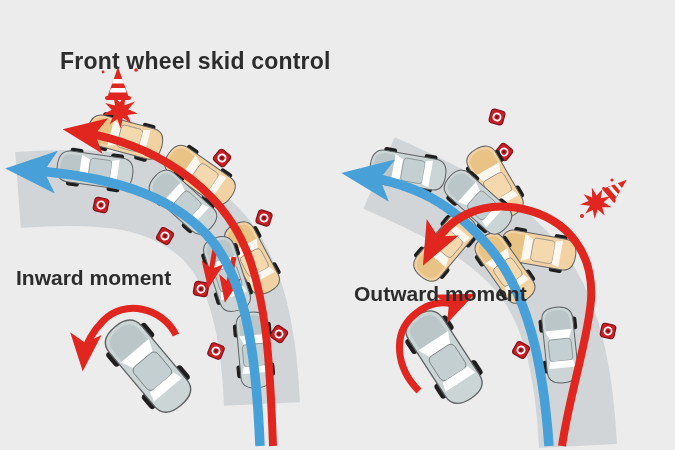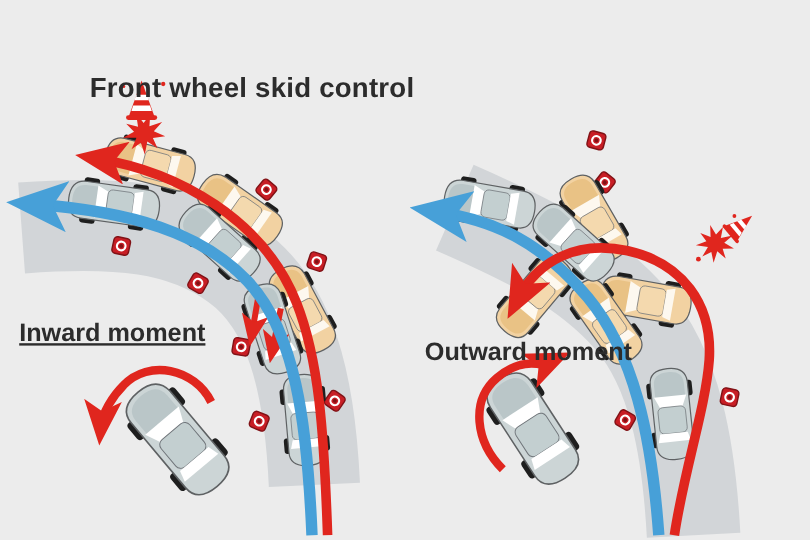--- a/index.html
+++ b/index.html
@@ -3,29 +3,29 @@
 <meta charset="utf-8">
 <style>
   html,body{margin:0;padding:0;background:#fff;}
   .canvas{
     position:relative;width:675px;height:450px;overflow:hidden;
     background:var(--bg,#ececec);
     font-family:"Liberation Sans",sans-serif;
   }
   .diagram{position:absolute;left:0;top:0;}
   .title{
-    position:absolute;top:60px;width:300px;text-align:center;
+    position:absolute;top:48px;width:300px;
     font-size:23px;font-weight:600;color:var(--ink,#2c2c2c);letter-spacing:.2px;
   }
   .title.left{left:60px;}
   .title.right{left:368px;}
   .moment{
     position:absolute;font-size:21px;font-weight:600;color:var(--ink,#2c2c2c);
   }
-  .moment.left{left:16px;top:266px;text-decoration:underline;}
+  .moment.left{left:16px;top:266px;}
   .moment.right{left:354px;top:282px;}
 
   
   .road{stroke:var(--road,#d2d5d8);fill:none;stroke-width:76;stroke-linecap:butt;}
   .road.r2{stroke-width:78;}
   .stroke-red{stroke:var(--red,#e0261e);fill:none;}
   .stroke-blue{stroke:var(--blue,#47a0d8);fill:none;}
   .fill-red{fill:var(--red,#e0261e);}
   .fill-blue{fill:var(--blue,#47a0d8);}
   .path-main{stroke-linecap:butt;}

